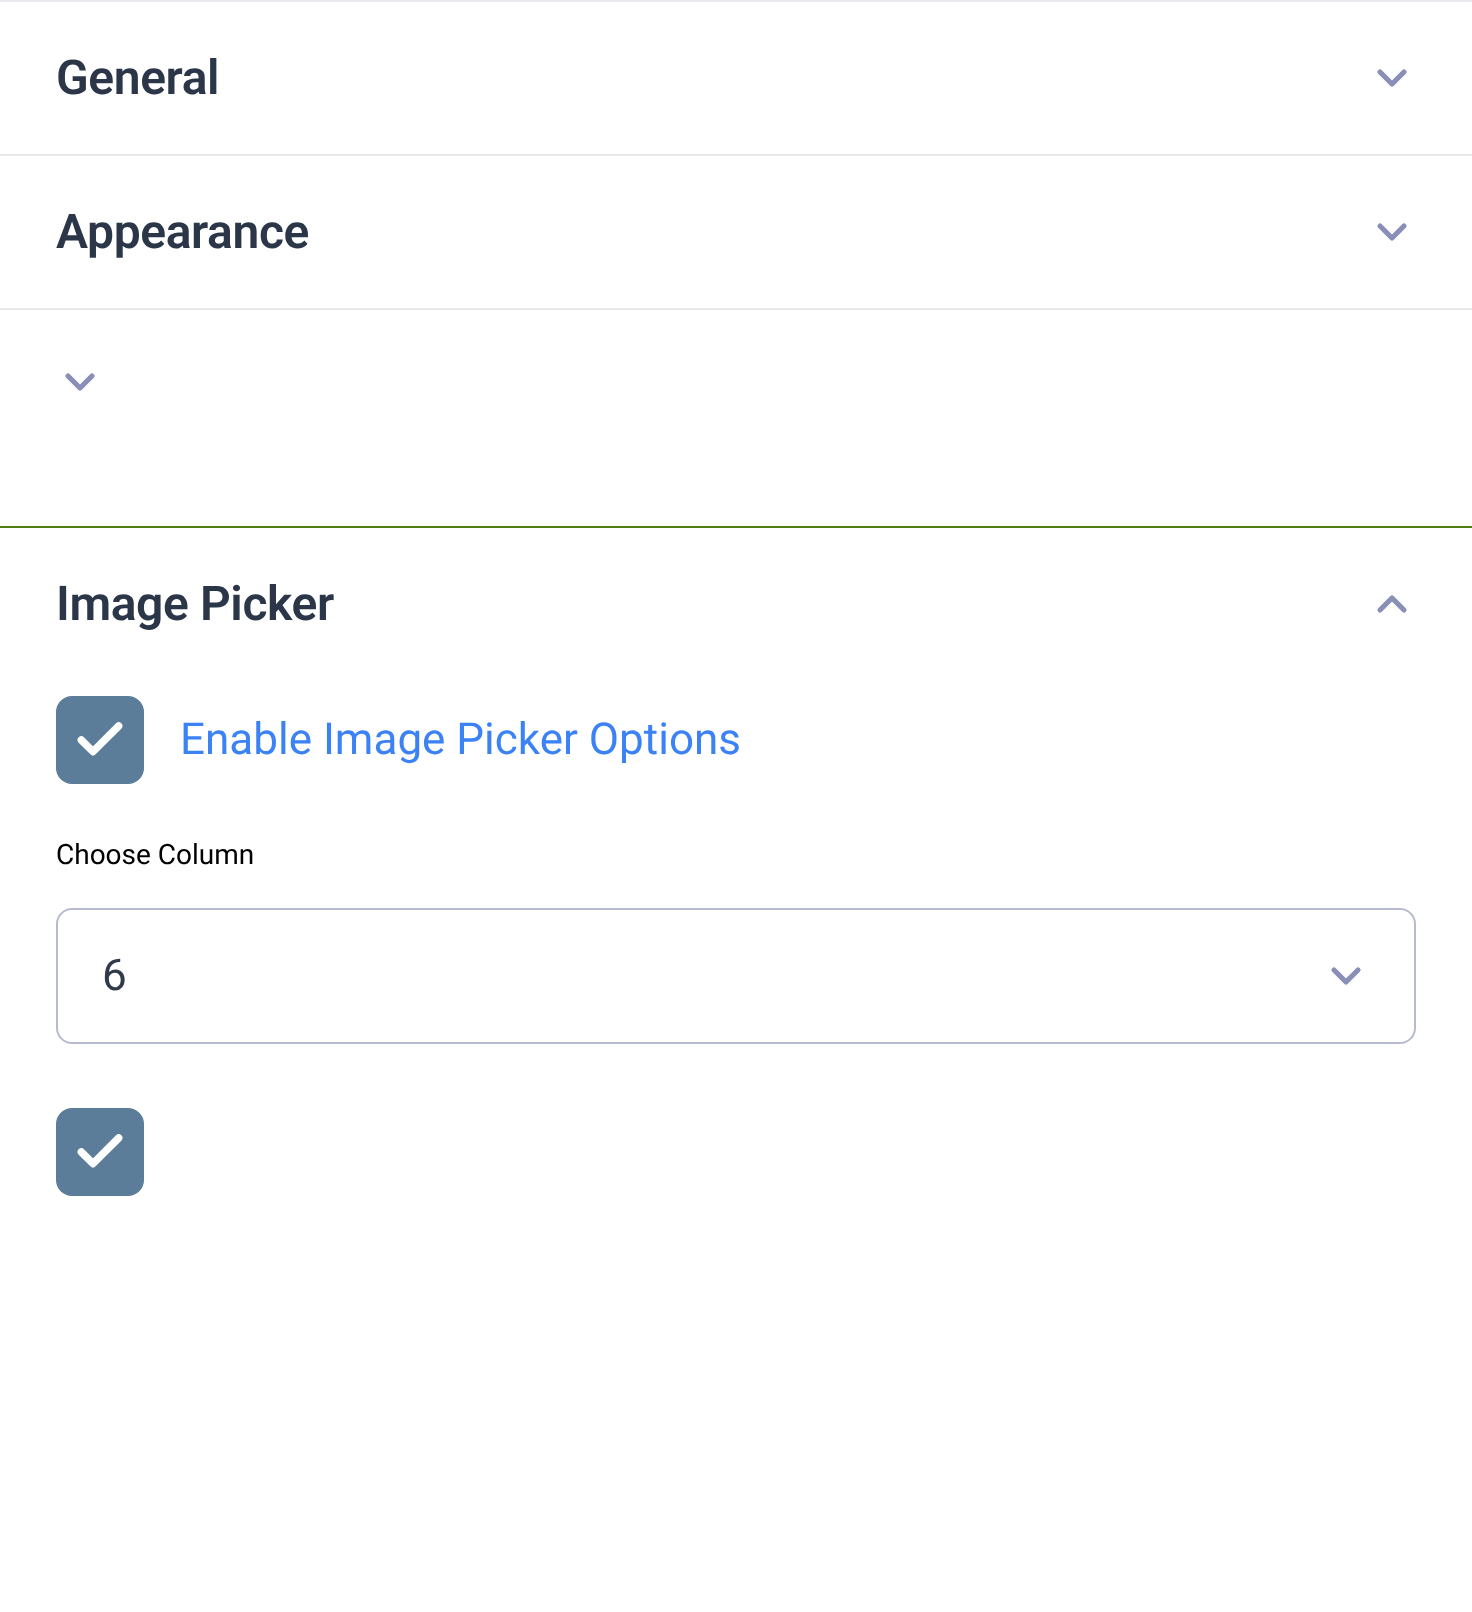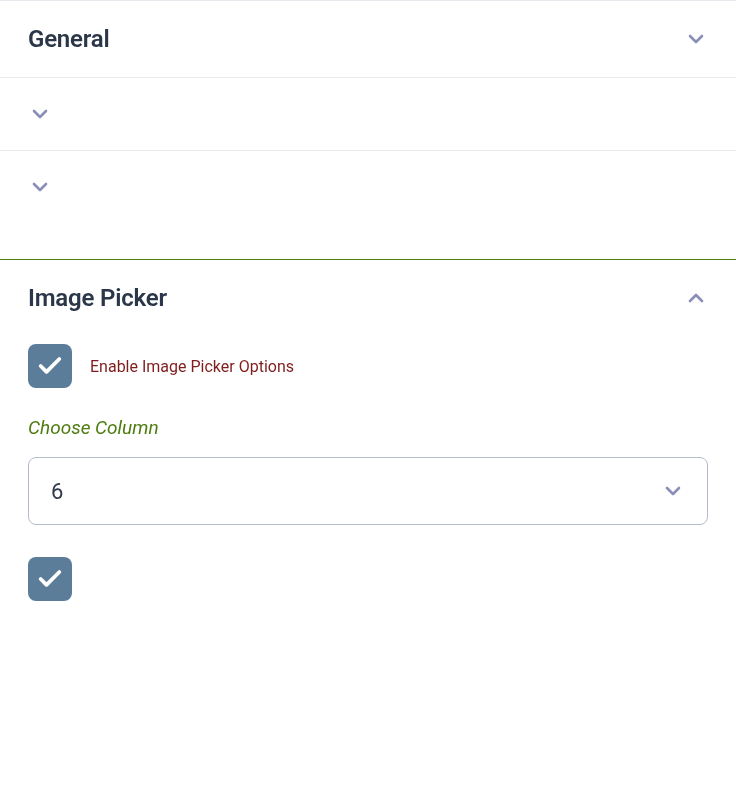--- a/index.html
+++ b/index.html
@@ -50,29 +50,28 @@
     background: #5b7d9a;
     display: flex;
     align-items: center;
     justify-content: center;
     color: #fff;
     flex: 0 0 44px;
     cursor: pointer;
   }
   .checkbox svg { width: 28px; height: 28px; }
   .check-label {
-    font-size: 16px;
-    color: #7f1d1d;
+    font-size: 22px;
+    color: #3b82f6;
   }
   .field-label {
-    font-size: 19px;
-    color: #4d7c0f;
+    font-size: 14px;
+    color: #000000;
     margin-bottom: 18px;
     display: block;
-    font-style: italic;
   }
   .select {
     width: 100%;
     border: 1.5px solid #b7bbce;
     border-radius: 8px;
     height: 68px;
     padding: 0 22px;
     display: flex;
     align-items: center;
     justify-content: space-between;
@@ -95,20 +94,21 @@
   <div class="section-header">
     <div class="section-title">General</div>
     <svg class="chev" viewBox="0 0 24 24" fill="none" stroke="currentColor" stroke-width="2.6" stroke-linecap="round" stroke-linejoin="round">
         <polyline points="6 9 12 15 18 9"></polyline>
       </svg>
   </div>
 </div>
 
 <div class="section">
   <div class="section-header">
+    <div class="section-title">Appearance</div>
     <svg class="chev" viewBox="0 0 24 24" fill="none" stroke="currentColor" stroke-width="2.6" stroke-linecap="round" stroke-linejoin="round">
         <polyline points="6 9 12 15 18 9"></polyline>
       </svg>
   </div>
 </div>
 
 <div class="section">
   <div class="section-header">
     <svg class="chev" viewBox="0 0 24 24" fill="none" stroke="currentColor" stroke-width="2.6" stroke-linecap="round" stroke-linejoin="round">
         <polyline points="6 9 12 15 18 9"></polyline>

